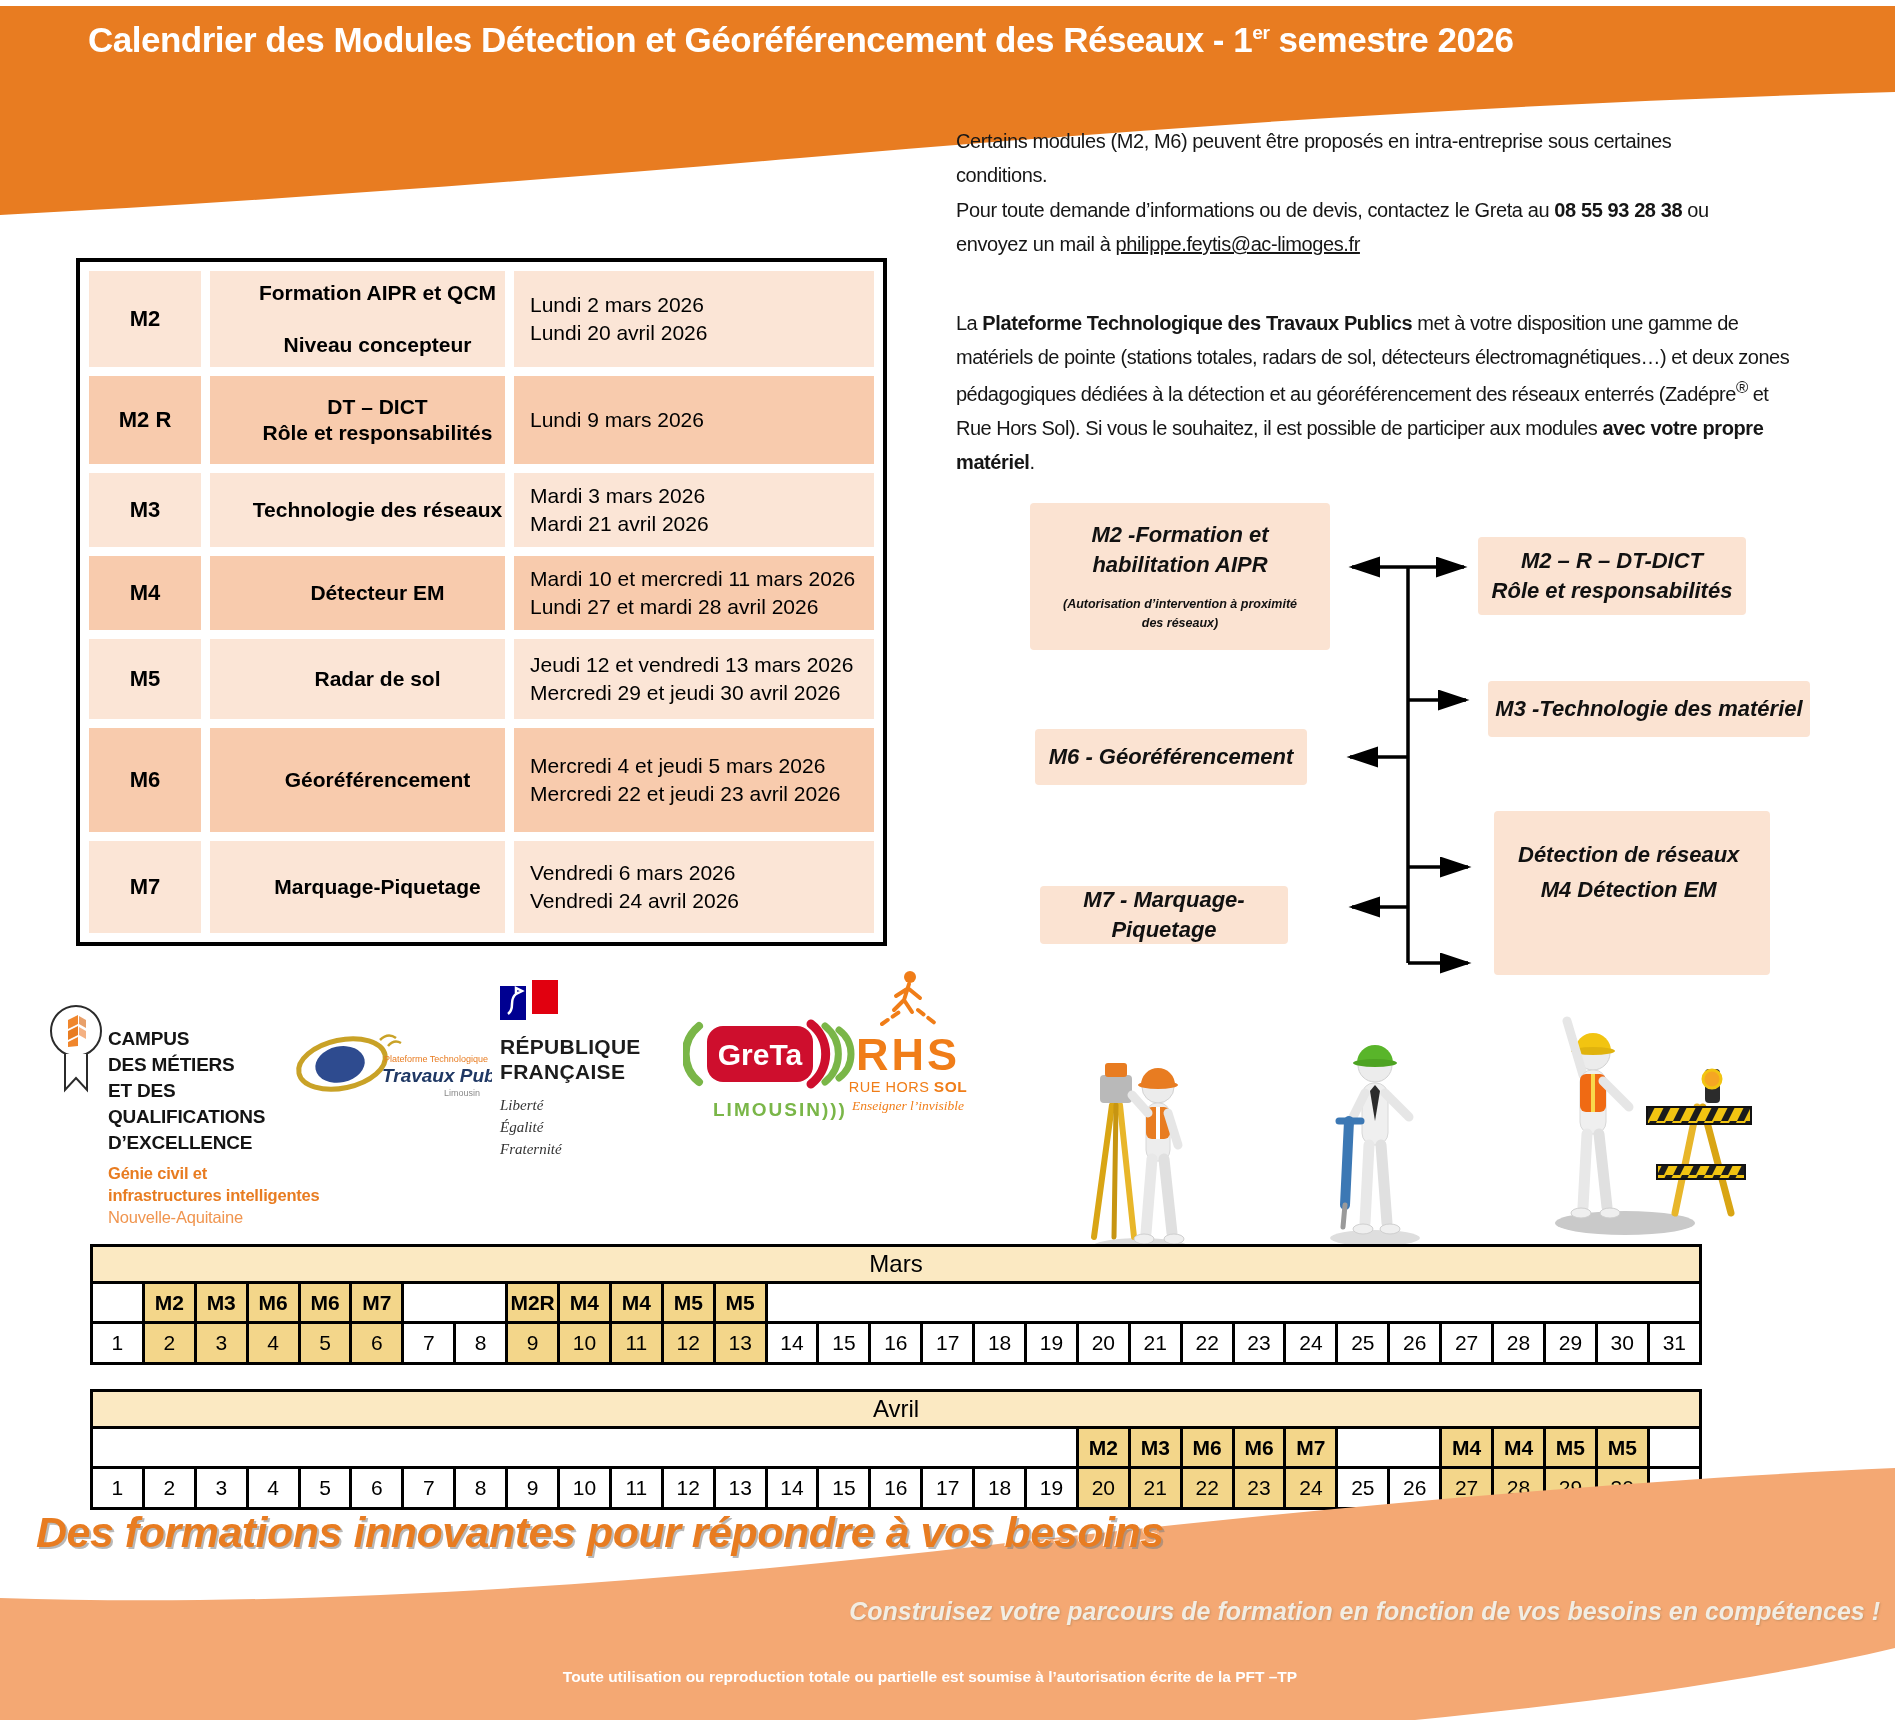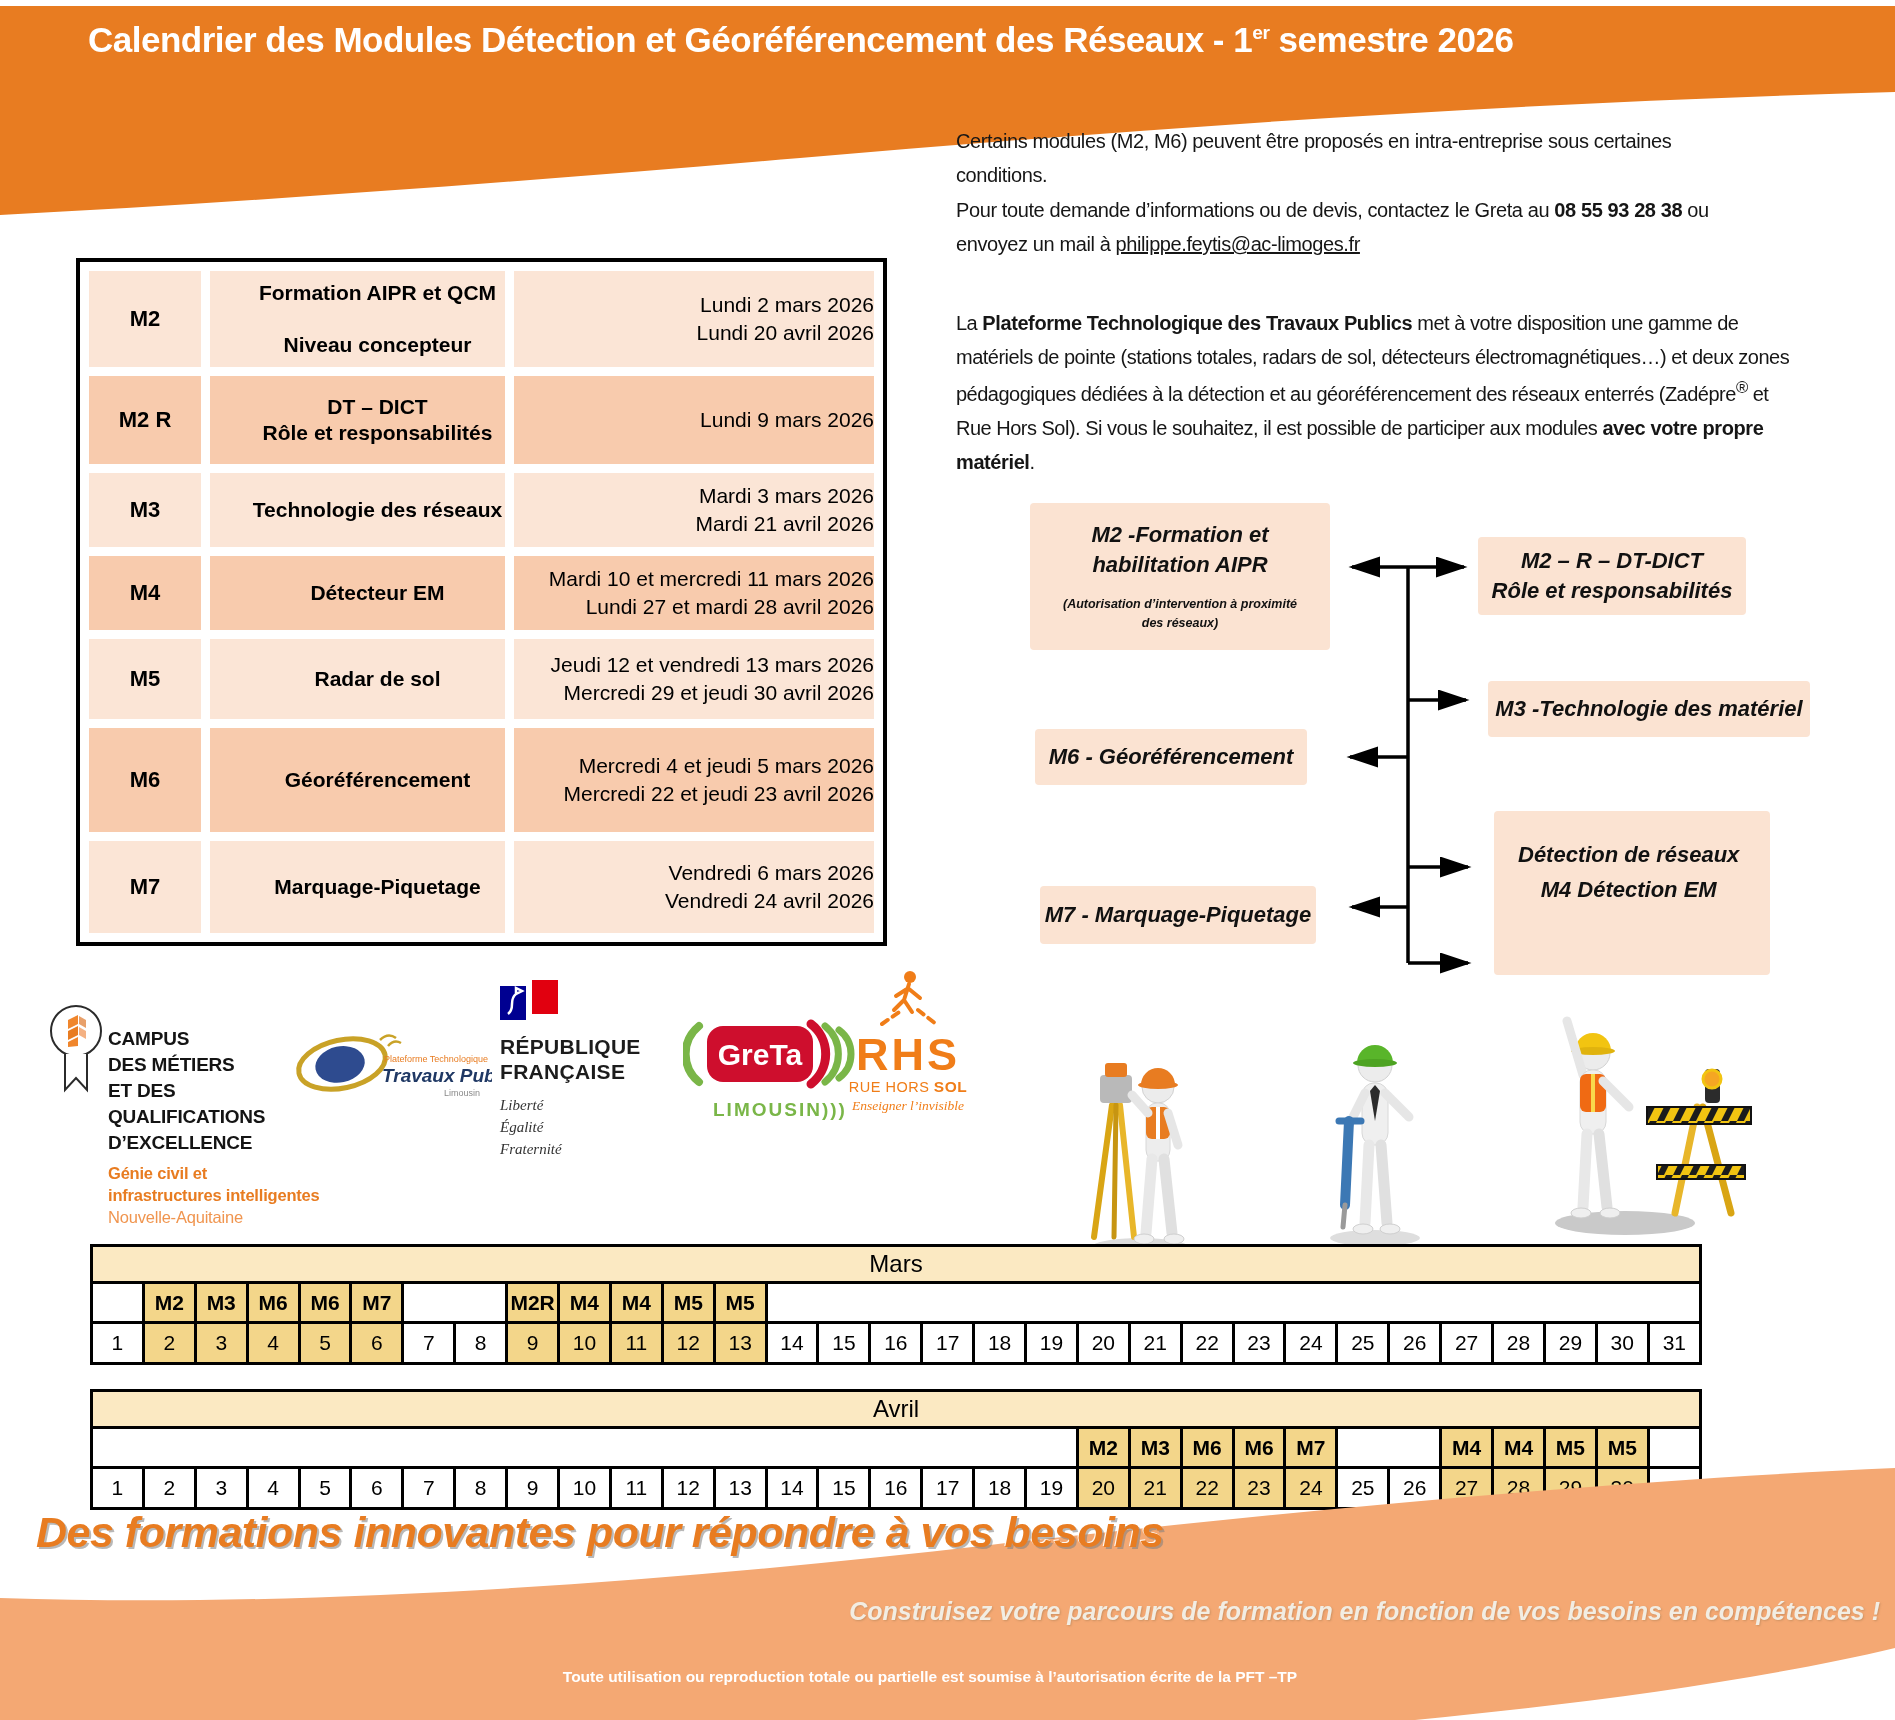--- a/index.html
+++ b/index.html
@@ -29,21 +29,21 @@
   .platform{position:absolute;left:956px;top:306px;width:835px;font-size:20px;
     line-height:1.7;color:#161616;letter-spacing:-0.5px;}
   .platform b{letter-spacing:-0.4px;}
 
   
   .mtable{position:absolute;left:76px;top:258px;border:4px solid #000;
     border-spacing:9px;border-collapse:separate;background:#fff;table-layout:fixed;}
   .mtable td{vertical-align:middle;}
   .mtable .c1{width:112px;text-align:center;font-weight:bold;font-size:22px;}
   .mtable .c2{width:295px;text-align:center;font-weight:bold;font-size:21px;white-space:pre-line;line-height:1.25;padding-left:40px;}
-  .mtable .c3{width:360px;text-align:right;font-size:21px;white-space:pre-line;line-height:1.35;}
+  .mtable .c3{width:360px;text-align:left;font-size:21px;padding-left:16px;white-space:pre-line;line-height:1.35;}
   .mtable .light{background:var(--peach-light);}
   .mtable .dark{background:var(--peach-dark);}
 
   
   .diagram{position:absolute;left:1000px;top:495px;width:895px;height:505px;}
   .dbox{position:absolute;background:var(--boxbg);border-radius:4px;
     font-style:italic;font-weight:bold;font-size:22px;color:#111;
     display:flex;flex-direction:column;align-items:center;justify-content:center;
     text-align:center;white-space:pre-line;line-height:1.35;}
   .dbox .sub{font-size:12.5px;margin-top:16px;line-height:1.5;}
@@ -178,21 +178,21 @@
 habilitation AIPR</span>
       <span class="sub">(Autorisation d’intervention à proximité
 des réseaux)</span>
     </div>
     <div class="dbox" style="left:478px;top:42px;width:268px;height:78px;"><span>M2 – R – DT-DICT
 Rôle et responsabilités</span></div>
     <div class="dbox" style="left:488px;top:186px;width:322px;height:56px;"><span>M3 -Technologie des matériel</span></div>
     <div class="dbox" style="left:35px;top:234px;width:272px;height:56px;"><span>M6 - Géoréférencement</span></div>
     <div class="dbox det" style="left:494px;top:316px;width:276px;height:164px;"><span>Détection de réseaux
 M4 Détection EM</span></div>
-    <div class="dbox" style="left:40px;top:391px;width:276px;height:58px;"><span>M7 - Marquage-Piquetage</span></div>
+    <div class="dbox" style="left:40px;top:391px;width:248px;height:58px;"><span>M7 - Marquage-Piquetage</span></div>
   </div>
 
   <div class="campus">
     <svg width="58" height="92">
       <circle cx="28" cy="27" r="25" fill="#fff" stroke="#2b2b2b" stroke-width="2"></circle>
       <path d="M20,16 L30,11 L30,20 L20,25 Z" fill="#F0862C"></path>
       <path d="M31,12 L38,16 L38,24 L31,20 Z" fill="#E8A06A"></path>
       <path d="M20,27 L30,22 L30,31 L20,36 Z" fill="#E87C21"></path>
       <path d="M31,23 L38,27 L38,35 L31,31 Z" fill="#F4B183"></path>
       <path d="M20,38 L30,33 L30,42 L20,43 Z" fill="#F0862C"></path>

